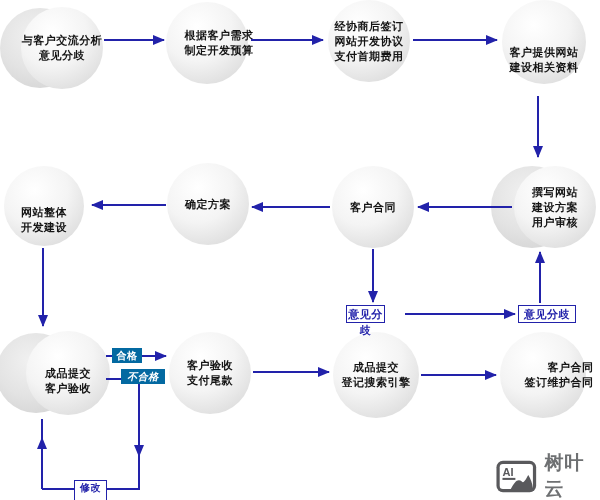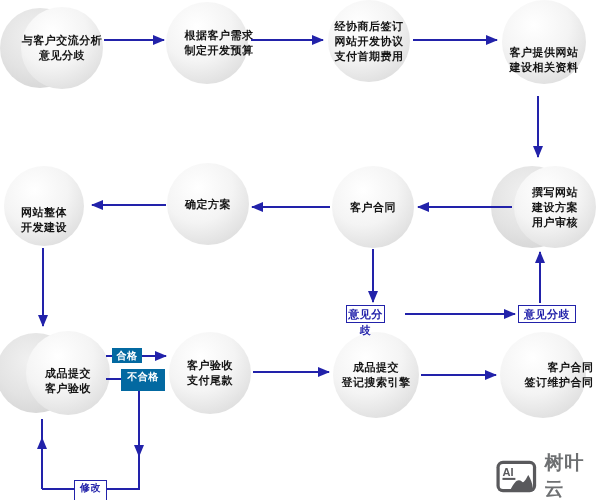--- a/index.html
+++ b/index.html
@@ -141,21 +141,21 @@
       <line x1="106" y1="379" x2="139" y2="379"></line>
       <line x1="139" y1="379" x2="139" y2="456" marker-end="url(#ah)"></line>
       <line x1="139" y1="450" x2="139" y2="489"></line>
       <line x1="140" y1="489" x2="42" y2="489"></line>
       <line x1="42" y1="489" x2="42" y2="438" marker-end="url(#ah)"></line>
       <line x1="42" y1="444" x2="42" y2="419"></line>
     </g>
   </svg>
 
   <div class="tag" style="left:112px;top:348px;width:30px;height:15px;">合格</div>
-  <div class="tag" style="left:121px;top:369px;width:44px;height:22px;">不合格</div>
+  <div class="tag" style="left:121px;top:369px;width:44px;height:15px;font-style:italic;">不合格</div>
   <div class="boxed" style="left:346px;top:305px;width:39px;height:18px;">意见分歧</div>
   <div class="boxed" style="left:518px;top:305px;width:58px;height:18px;">意见分歧</div>
   <div class="boxed small" style="left:74px;top:480px;width:33px;height:32px;">修改</div>
 
   <div class="watermark">
     <svg width="44" height="35" viewBox="0 0 44 35">
       <rect x="0.5" y="0.5" width="43" height="34" rx="7" fill="#59595c"></rect>
       <rect x="4" y="4" width="36" height="27" rx="3.5" fill="#ffffff"></rect>
       <text x="7" y="17" font-size="12" font-weight="bold" fill="#59595c" font-family="Liberation Sans, sans-serif">AI</text>
       <rect x="7" y="19" width="14" height="2.2" fill="#59595c"></rect>

